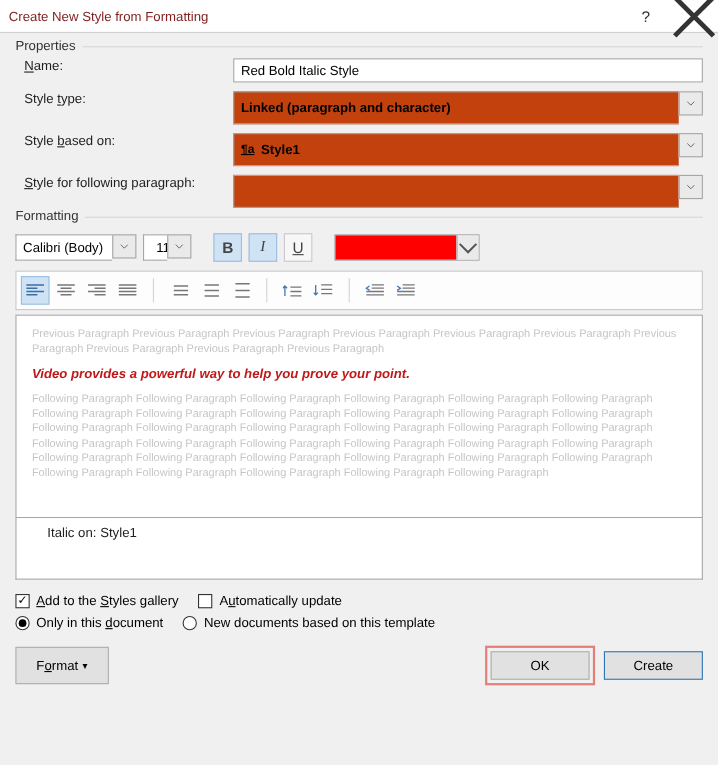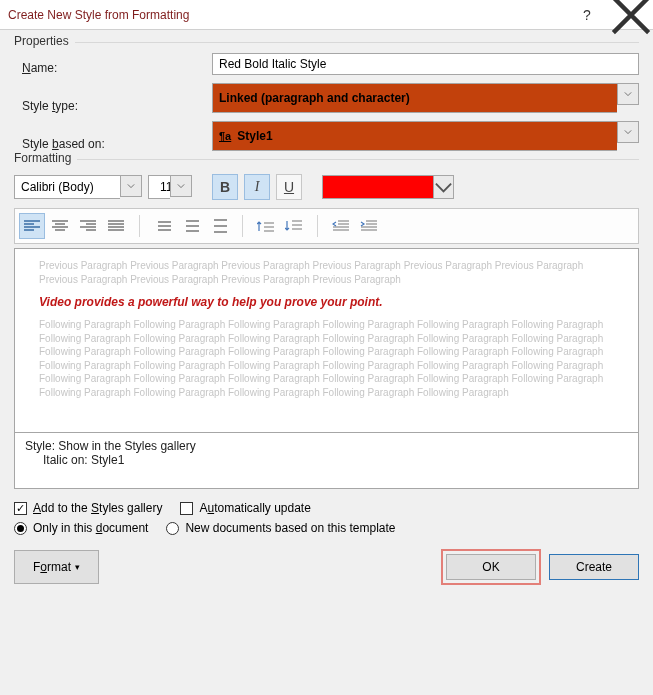--- a/index.html
+++ b/index.html
@@ -7,53 +7,53 @@
 
 .titlebar { display: flex; align-items: center; height: 30px; background: #fff; border-bottom: 1px solid #d0d0d0; }
 .titlebar .title { flex: 1; padding-left: 8px; font-size: 12px; color: #7f1d1d; }
 .titlebar .tbtn { width: 44px; height: 30px; display: flex; align-items: center; justify-content: center; font-size: 14px; color: #333; }
 
 .body { padding: 12px 14px; background: #f0f0f0; }
 
 .fieldset { border: none; border-top: 1px solid #d8d8d8; margin: 0 0 8px 0; padding: 10px 0 0 0; position: relative; }
 .fieldset .legend { position: absolute; top: -9px; left: 0; background: #f0f0f0; padding-right: 6px; font-size: 12px; color: #333; }
 
-.row { display: flex; align-items: flex-end; margin-bottom: 8px; gap: 8px; }
+.row { display: flex; align-items: flex-start; margin-bottom: 8px; gap: 8px; }
 .row .lbl { width: 190px; font-size: 12px; color: #222; }
 .row .lbl u { text-decoration: underline; }
 
 .txt { flex: 1; height: 22px; border: 1px solid #a6a6a6; background: #fff; font-size: 12px; padding: 0 6px; outline: none; }
 .sel-wrap { flex: 1; display: flex; }
 .sel { flex: 1; height: 30px; border: 1px solid #a6a6a6; border-right: none; background: #c2410c; font-size: 12px; padding: 0 6px; display: flex; align-items: center; gap: 6px; font-weight: bold; }
 .sel .pilcrow { font-size: 11px; text-decoration: underline; }
 .drop { width: 22px; height: 22px; border: 1px solid #a6a6a6; background: #eaeaea; display: flex; align-items: center; justify-content: center; }
 .drop svg { width: 8px; height: 8px; }
 
 .fmtbar { display: flex; align-items: center; gap: 6px; margin: 4px 0 8px 0; flex-wrap: wrap; }
 .combo { display: flex; height: 24px; }
 .combo .c-in { border: 1px solid #a6a6a6; border-right: none; background: #fff; font-size: 12px; padding: 0 6px; display: flex; align-items: center; }
-.fontname .c-in { width: 106px; text-align: right; }
+.fontname .c-in { width: 88px; text-align: right; }
 .fontsize .c-in { width: 22px; padding-left: 11px; }
 
 .ibtn { width: 26px; height: 26px; border: 1px solid transparent; display: flex; align-items: center; justify-content: center; font-size: 14px; color: #444; }
 .ibtn.on { background: #cfe3f5; border-color: #9abde0; }
 .ibtn.box { border-color: #c7c7c7; background: #f7f7f7; }
 .ibtn b { font-weight: bold; }
 .ibtn i { font-style: italic; font-family: Georgia, serif; }
 .ibtn .ul { text-decoration: underline; }
 
 .colorpick { display: flex; height: 24px; border: 1px solid #a6a6a6; }
 .colorpick .sw { width: 110px; background: #ff0000; }
 .colorpick .cd { width: 20px; background: #eaeaea; border-left: 1px solid #a6a6a6; display: flex; align-items: center; justify-content: center; }
 
 .parabar { border: 1px solid #c7c7c7; background: #fdfdfd; padding: 4px; display: flex; gap: 2px; margin-bottom: 4px; }
 .divider { width: 1px; background: #d4d4d4; margin: 2px 8px; }
 .aicon svg, .licon svg, .indicon svg { width: 18px; height: 14px; display: block; }
 
-.preview { border: 1px solid #a6a6a6; background: #fff; padding: 10px 24px; font-size: 10px; line-height: 1.35; color: #c6c6c6; height: 185px; overflow: hidden; }
+.preview { border: 1px solid #a6a6a6; background: #fff; padding: 10px 14px; font-size: 10px; line-height: 1.35; color: #c6c6c6; height: 185px; overflow: hidden; }
 .preview .sample { color: #c01818; font-style: italic; font-weight: bold; font-size: 12px; margin: 8px 0; }
 .preview .grey { word-spacing: 0px; }
 
 .stylebox { border: 1px solid #a6a6a6; border-top: none; background: #fff; padding: 6px 10px; font-size: 12px; color: #222; height: 56px; }
 
 .checks { margin-top: 12px; font-size: 12px; }
 .checkrow { display: flex; gap: 18px; align-items: center; margin-bottom: 6px; }
 .cb, .rb { display: flex; align-items: center; gap: 6px; }
 .checkbox { width: 13px; height: 13px; border: 1px solid #333; background: #fff; display: flex; align-items: center; justify-content: center; font-size: 11px; line-height: 1; color: #000; }
 .radio { width: 13px; height: 13px; border: 1px solid #333; border-radius: 50%; background: #fff; display: flex; align-items: center; justify-content: center; }
@@ -113,20 +113,33 @@
             <span>Style1</span>
           </div>
         <div class="drop">
             <svg viewBox="0 0 10 10">
               <path d="M1 3 L5 7 L9 3" stroke="#555" fill="none"></path>
             </svg>
           </div>
       </div>
     </div>
 
+    <div class="row">
+      <div class="lbl"><span style="margin-left:8px"><u>S</u>tyle for following paragraph:</span></div>
+      <div class="sel-wrap">
+        <div class="sel">
+            <span></span>
+          </div>
+        <div class="drop">
+            <svg viewBox="0 0 10 10">
+              <path d="M1 3 L5 7 L9 3" stroke="#555" fill="none"></path>
+            </svg>
+          </div>
+      </div>
+    </div>
   </div>
 
   <div class="fieldset">
     <span class="legend">Formatting</span>
 
     <div class="fmtbar">
       <div class="combo fontname">
         <div class="c-in">Calibri (Body)</div>
         <div class="drop">
             <svg viewBox="0 0 10 10">
@@ -228,21 +241,20 @@
         </div>
     </div>
 
     <div class="preview">
       <div class="grey">Previous Paragraph Previous Paragraph Previous Paragraph Previous Paragraph Previous Paragraph Previous Paragraph Previous Paragraph Previous Paragraph Previous Paragraph Previous Paragraph</div>
       <div class="sample">Video provides a powerful way to help you prove your point.</div>
       <div class="grey">Following Paragraph Following Paragraph Following Paragraph Following Paragraph Following Paragraph Following Paragraph Following Paragraph Following Paragraph Following Paragraph Following Paragraph Following Paragraph Following Paragraph Following Paragraph Following Paragraph Following Paragraph Following Paragraph Following Paragraph Following Paragraph Following Paragraph Following Paragraph Following Paragraph Following Paragraph Following Paragraph Following Paragraph Following Paragraph Following Paragraph Following Paragraph Following Paragraph Following Paragraph Following Paragraph Following Paragraph Following Paragraph Following Paragraph Following Paragraph Following Paragraph</div>
     </div>
 
     <div class="stylebox">
-      <div>Style: Show in the Styles gallery</div>
       <div style="padding-left:18px">Italic on: Style1</div>
     </div>
   </div>
 
   <div class="checks">
     <div class="checkrow">
       <div class="cb">
         <div class="checkbox">✓</div>
         <span><u>A</u>dd to the <u>S</u>tyles gallery</span>
       </div>

